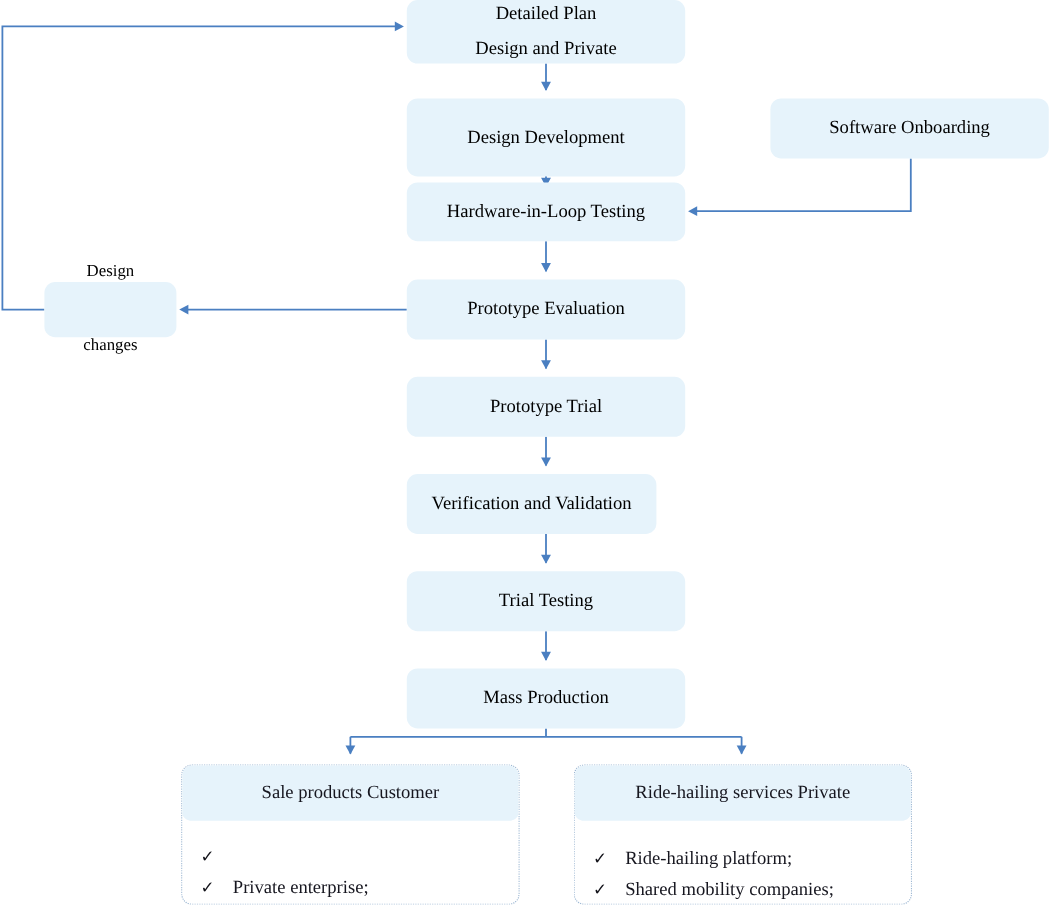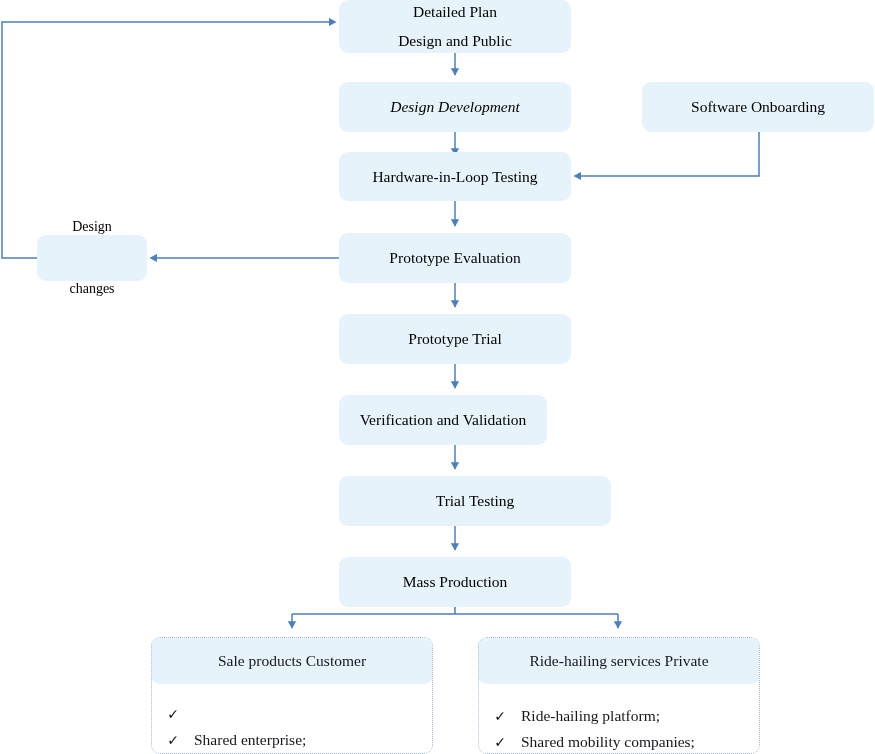--- a/index.html
+++ b/index.html
@@ -137,24 +137,24 @@
       <line x1="455" y1="526" x2="455" y2="550" marker-end="url(#ah-down)"></line>
 
       <path d="M455,607 L455,614 M292,614 L618,614"></path>
       <line x1="292" y1="614" x2="292" y2="628" marker-end="url(#ah-down)"></line>
       <line x1="618" y1="614" x2="618" y2="628" marker-end="url(#ah-down)"></line>
     </g>
   </svg>
 
   <div class="node" style="left:339px; top:0px; width:232px; height:53px;">
     <span>Detailed Plan</span>
-    <span class="line2">Design and Public</span>
-  </div>
-
-  <div class="node" style="left:339px; top:82px; width:232px; height:50px;font-style:italic;">
+    <span class="line2">Design and Private</span>
+  </div>
+
+  <div class="node" style="left:339px; top:82px; width:232px; height:65px;">
     <span>Design Development</span>
   </div>
 
   <div class="node" style="left:642px; top:82px; width:232px; height:50px;">
     <span>Software Onboarding</span>
   </div>
 
   <div class="node" style="left:339px; top:152px; width:232px; height:49px;">
     <span>Hardware-in-Loop Testing</span>
   </div>
@@ -169,37 +169,37 @@
   </div>
 
   <div class="node" style="left:339px; top:314px; width:232px; height:50px;">
     <span>Prototype Trial</span>
   </div>
 
   <div class="node" style="left:339px; top:395px; width:208px; height:50px;">
     <span>Verification and Validation</span>
   </div>
 
-  <div class="node" style="left:339px; top:476px; width:272px; height:50px;">
+  <div class="node" style="left:339px; top:476px; width:232px; height:50px;">
     <span>Trial Testing</span>
   </div>
 
   <div class="node" style="left:339px; top:557px; width:232px; height:50px;">
     <span>Mass Production</span>
   </div>
 
   <div class="panel" style="left:151px; top:637px; width:282px; height:117px;">
     <div class="panel-head">Sale products Customer</div>
     <div class="panel-body">
       <div class="bullet">
         <span class="tick">✓</span>
       </div>
       <div class="bullet">
         <span class="tick">✓</span>
-        <span class="txt">Shared enterprise;</span>
+        <span class="txt">Private enterprise;</span>
       </div>
       <div class="bullet">
         <span class="tick">✓</span>
         <span class="txt">Logistics company;</span>
       </div>
     </div>
   </div>
 
   <div class="panel" style="left:478px; top:637px; width:282px; height:117px;">
     <div class="panel-head">Ride-hailing services Private</div>

